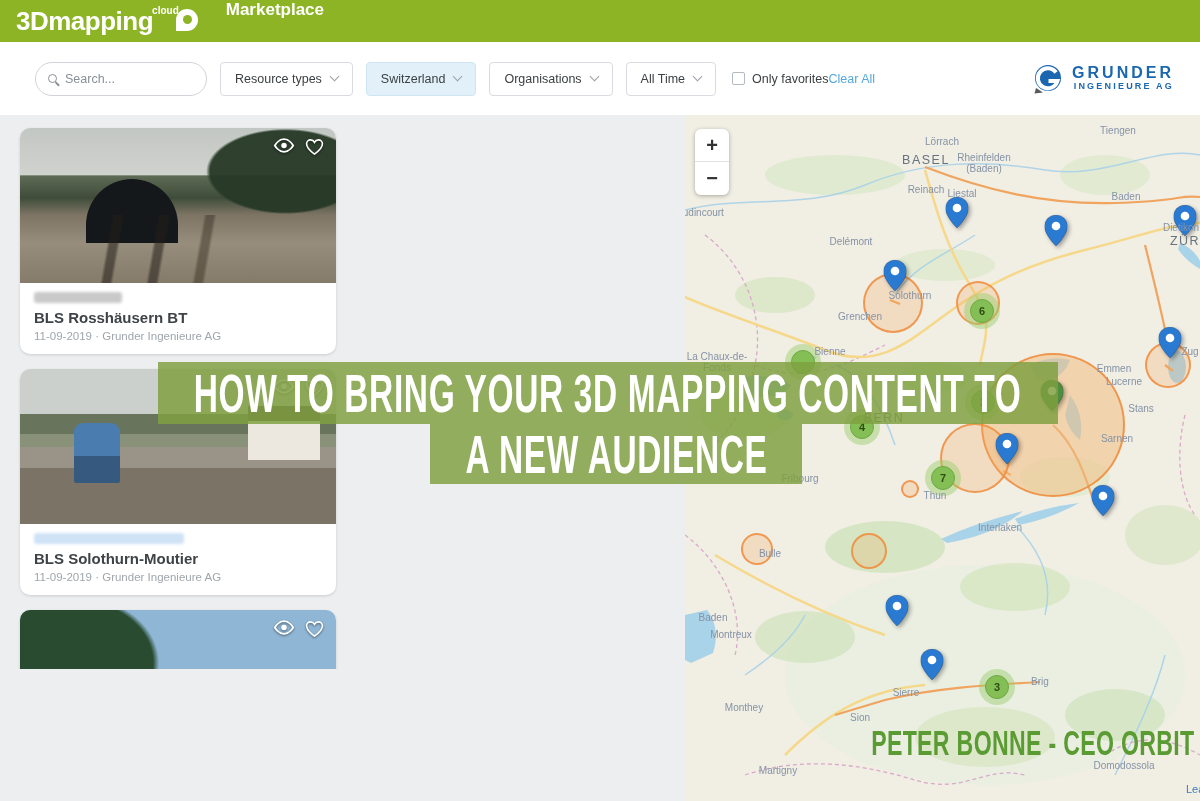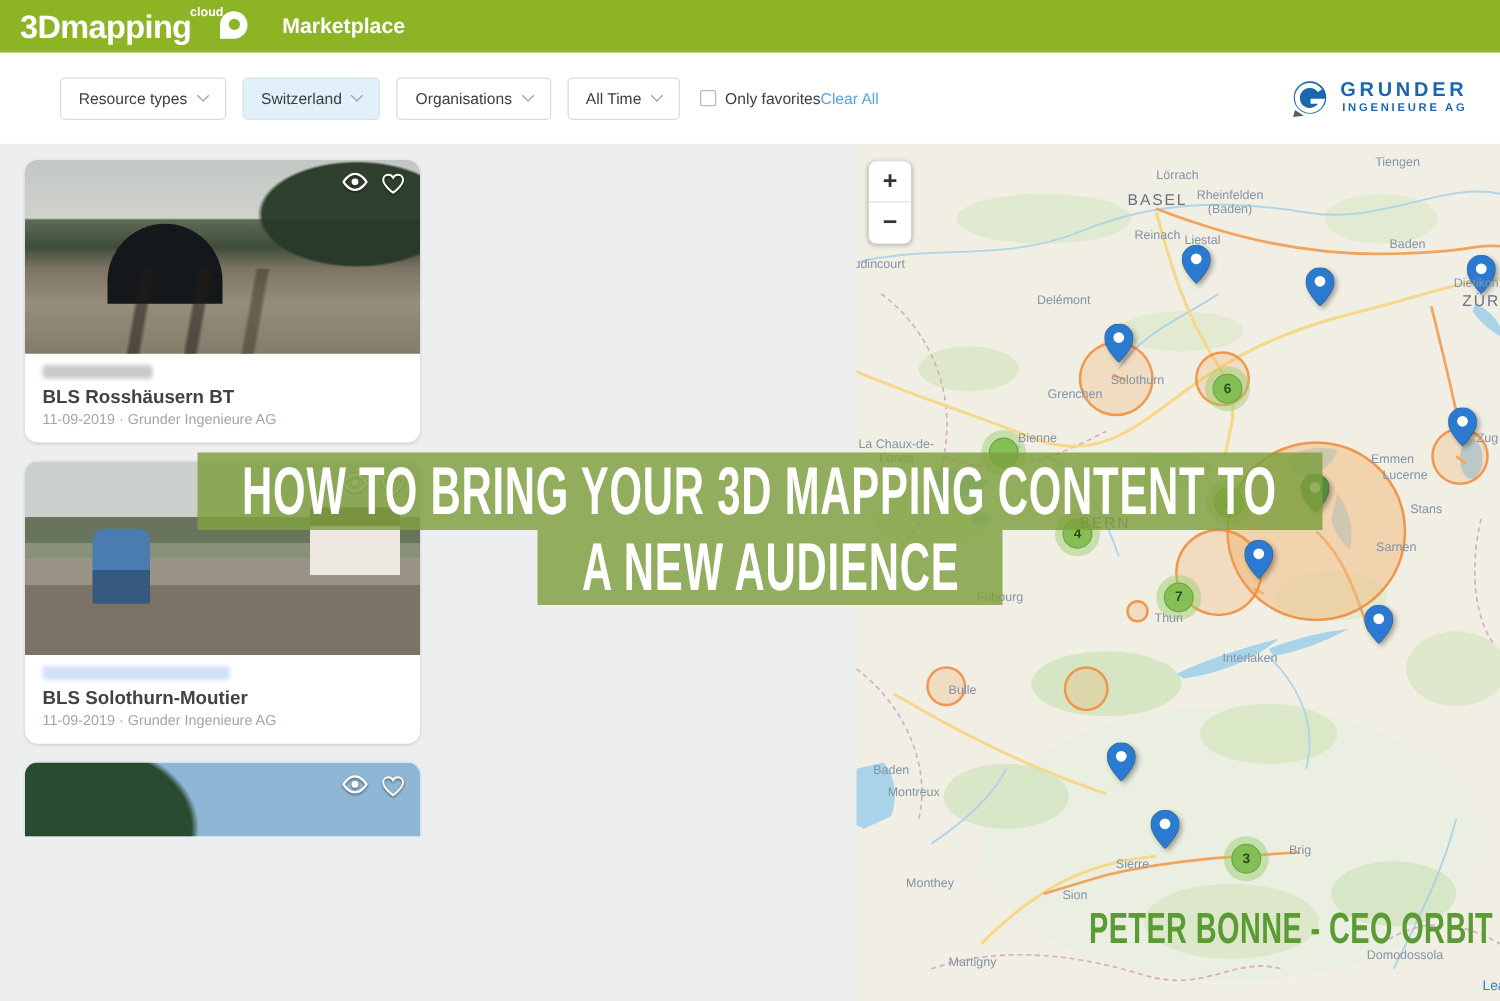--- a/index.html
+++ b/index.html
@@ -1,19 +1,19 @@
 <!DOCTYPE html>
 <html><head>
 <meta charset="utf-8">
 <style>
   * { margin:0; padding:0; box-sizing:border-box; }
   html,body { width:1200px; height:801px; overflow:hidden; font-family:"Liberation Sans", sans-serif; background:#eceef0; }
 
   
-  .topbar { position:absolute; left:0; top:0; width:1200px; height:42px; background:#8cb424; display:flex; align-items:center; padding:0 16px; z-index:20; }
+  .topbar { position:absolute; left:0; top:0; width:1200px; height:42px; background:#8cb424; display:flex; padding:0 16px; z-index:20; }
   .logo { display:flex; align-items:center; color:#fff; }
   .logo-text { font-size:26px; font-weight:700; letter-spacing:-0.5px; line-height:1; }
   .logo-sup { font-size:10px; font-weight:700; position:relative; top:-11px; left:-1px; }
   .logo-pin { width:22px; height:22px; background:#fff; border-radius:50% 50% 50% 0; position:relative; margin-left:-4px; top:-1px; }
   .logo-pin::after { content:""; position:absolute; width:9px; height:9px; border-radius:50%; background:#8cb424; left:7px; top:6px; }
   .app-title { margin-left:28px; font-size:17px; font-weight:700; color:#fff; }
 
   
   .filterbar { position:absolute; left:0; top:42px; width:1200px; height:73px; background:#fff; display:flex; align-items:center; padding:0 20px 0 35px; z-index:19; }
   .search-pill { width:172px; height:34px; border:1px solid #d0d4d9; border-radius:17px; display:flex; align-items:center; padding:0 12px; background:#fff; }
@@ -95,20 +95,24 @@
 <div class="topbar">
   <div class="logo">
     <span class="logo-text">3Dmapping</span>
     <span class="logo-sup">cloud</span>
     <span class="logo-pin"></span>
   </div>
   <span class="app-title">Marketplace</span>
 </div>
 
 <div class="filterbar">
+  <div class="search-pill">
+    <span class="s-icon"></span>
+    <input type="text" placeholder="Search..." style="">
+  </div>
   <div class="drop">
     <span class="lbl">Resource types</span>
     <span class="chev"></span>
   </div>
   <div class="drop active">
     <span class="lbl">Switzerland</span>
     <span class="chev"></span>
   </div>
   <div class="drop">
     <span class="lbl">Organisations</span>
@@ -347,21 +351,21 @@
       <div class="map-label" style="left: 257px; top: 26px;">Lörrach</div>
       <div class="map-label" style="left: 299px; top: 42px;">Rheinfelden</div>
       <div class="map-label" style="left: 299px; top: 53px;">(Baden)</div>
       <div class="map-label" style="left: 433px; top: 15px;">Tiengen</div>
       <div class="map-label" style="left: 241px; top: 74px;">Reinach</div>
       <div class="map-label" style="left: 277px; top: 78px;">Liestal</div>
       <div class="map-label" style="left: 441px; top: 81px;">Baden</div>
       <div class="map-label" style="left: 496px; top: 112px;">Dietikon</div>
       <div class="map-label big" style="left: 513px; top: 126px;">ZÜRICH</div>
       <div class="map-label" style="left: 166px; top: 126px;">Delémont</div>
-      <div class="map-label" style="left: 225px; top: 190px;">Solothurn</div>
+      <div class="map-label" style="left: 225px; top: 180px;">Solothurn</div>
       <div class="map-label" style="left: 175px; top: 201px;">Grenchen</div>
       <div class="map-label" style="left: 145px; top: 236px;">Bienne</div>
       <div class="map-label" style="left: 32px; top: 241px;">La Chaux-de-</div>
       <div class="map-label" style="left: 32px; top: 252px;">Fonds</div>
       <div class="map-label" style="left: 505px; top: 236px;">Zug</div>
       <div class="map-label" style="left: 429px; top: 253px;">Emmen</div>
       <div class="map-label" style="left: 439px; top: 266px;">Lucerne</div>
       <div class="map-label" style="left: 456px; top: 293px;">Stans</div>
       <div class="map-label" style="left: 432px; top: 323px;">Sarnen</div>
       <div class="map-label big" style="left: 199px; top: 303px;">BERN</div>

